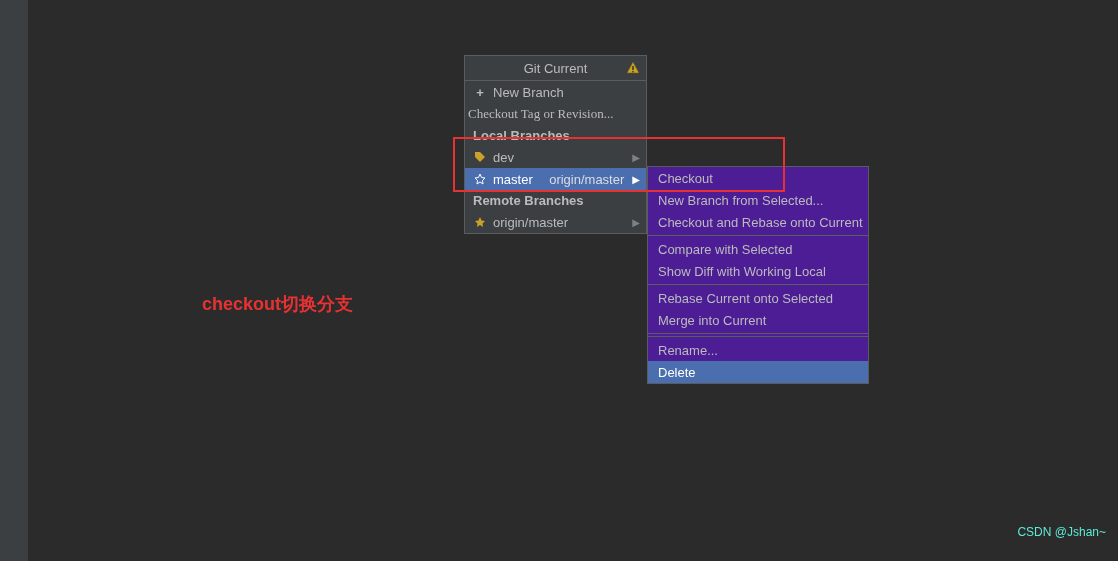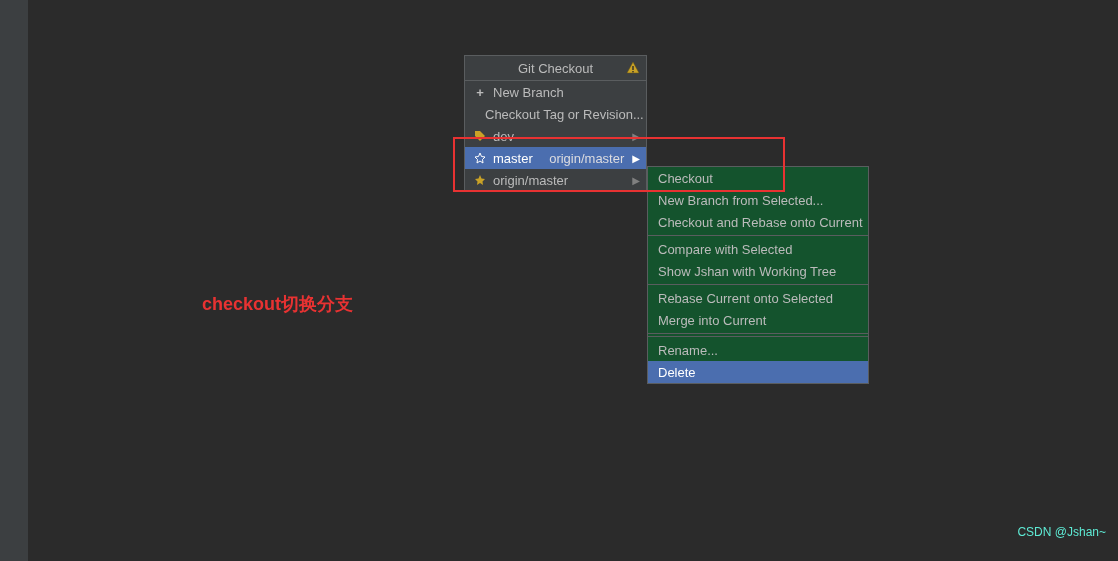--- a/index.html
+++ b/index.html
@@ -39,21 +39,21 @@
       right: 6px;
     }
     .warn-icon svg { display: block; }
     .menu-item {
       display: flex;
       align-items: center;
       height: 22px;
       padding: 0 6px 0 8px;
       white-space: nowrap;
     }
-    .menu-item.indent { padding-left: 20px; }
+    .menu-item.indent { padding-left: 3px; font-family: Liberation Serif, serif; }
     .section-header {
       font-weight: bold;
       padding: 3px 8px 3px 8px;
       color: #bbbbbb;
     }
     .hover-blue {
       background: #4b6eaf;
       color: #ffffff;
     }
     .tracking {
@@ -78,21 +78,21 @@
       position: absolute;
       left: 453px; top: 137px;
       width: 332px; height: 55px;
       border: 2px solid #e83232;
       pointer-events: none;
     }
     .submenu {
       position: absolute;
       left: 647px; top: 166px;
       width: 222px;
-      background: #14532d;
+      background: #4c1d95;
       border: 1px solid #5a5d5f;
     }
     .submenu .menu-item { height: 22px; padding: 0 10px; }
     .separator {
       height: 1px;
       background: #5a5d5f;
       margin: 2px 0;
     }
     .annotation {
       position: absolute;
@@ -109,55 +109,57 @@
     }
     .plus-icon { color: #bbbbbb; font-weight: bold; }
   </style>
 </head>
 <body>
 
 <div class="left-gutter"></div>
 
 <div class="popup-main">
   <div class="popup-title">
-    <span>Git Checkout</span>
+    <span>Git Current</span>
     <span class="warn-icon">
       <svg width="14" height="14" viewBox="0 0 14 14">
           <path d="M7 1 L13 12 L1 12 Z" fill="#c9a227" stroke="#6b5610" stroke-width="0.5"></path>
           <rect x="6.3" y="5" width="1.4" height="4" fill="#2b2b2b"></rect>
           <rect x="6.3" y="10" width="1.4" height="1.4" fill="#2b2b2b"></rect>
         </svg>
     </span>
   </div>
   <div class="menu-item">
     <span class="icon-slot plus-icon">+</span>
     <span>New Branch</span>
   </div>
   <div class="menu-item indent">
     <span>Checkout Tag or Revision...</span>
   </div>
+  <div class="section-header">Local Branches</div>
   <div class="menu-item">
     <span class="icon-slot">
       <svg width="12" height="12" viewBox="0 0 12 12">
           <path d="M1 1 L6 1 L11 6 L6 11 L1 6 Z" fill="#c9a227"></path>
         </svg>
     </span>
     <span>dev</span>
     <span class="arrow">▶</span>
   </div>
   <div class="menu-item hover-blue">
     <span class="icon-slot">
       <svg width="12" height="12" viewBox="0 0 12 12">
           <path d="M6 1 L7.5 4.5 L11 5 L8.5 7.5 L9 11 L6 9 L3 11 L3.5 7.5 L1 5 L4.5 4.5 Z" fill="none" stroke="#ffffff" stroke-width="1"></path>
         </svg>
     </span>
     <span>master</span>
     <span class="tracking">origin/master</span>
     <span style="margin-left:4px;font-size:10px;">▶</span>
   </div>
+  <div class="section-header">Remote Branches</div>
   <div class="menu-item">
     <span class="icon-slot">
       <svg width="12" height="12" viewBox="0 0 12 12">
           <path d="M6 1 L7.5 4.5 L11 5 L8.5 7.5 L9 11 L6 9 L3 11 L3.5 7.5 L1 5 L4.5 4.5 Z" fill="#c9a227"></path>
         </svg>
     </span>
     <span>origin/master</span>
     <span class="arrow">▶</span>
   </div>
 </div>
@@ -170,21 +172,21 @@
       <span>New Branch from Selected...</span>
     </div>
   <div class="menu-item">
       <span>Checkout and Rebase onto Current</span>
     </div>
   <div class="separator"></div>
   <div class="menu-item">
       <span>Compare with Selected</span>
     </div>
   <div class="menu-item">
-      <span>Show Jshan with Working Tree</span>
+      <span>Show Diff with Working Local</span>
     </div>
   <div class="separator"></div>
   <div class="menu-item">
       <span>Rebase Current onto Selected</span>
     </div>
   <div class="menu-item">
       <span>Merge into Current</span>
     </div>
   <div class="separator"></div>
   <div class="separator"></div>

